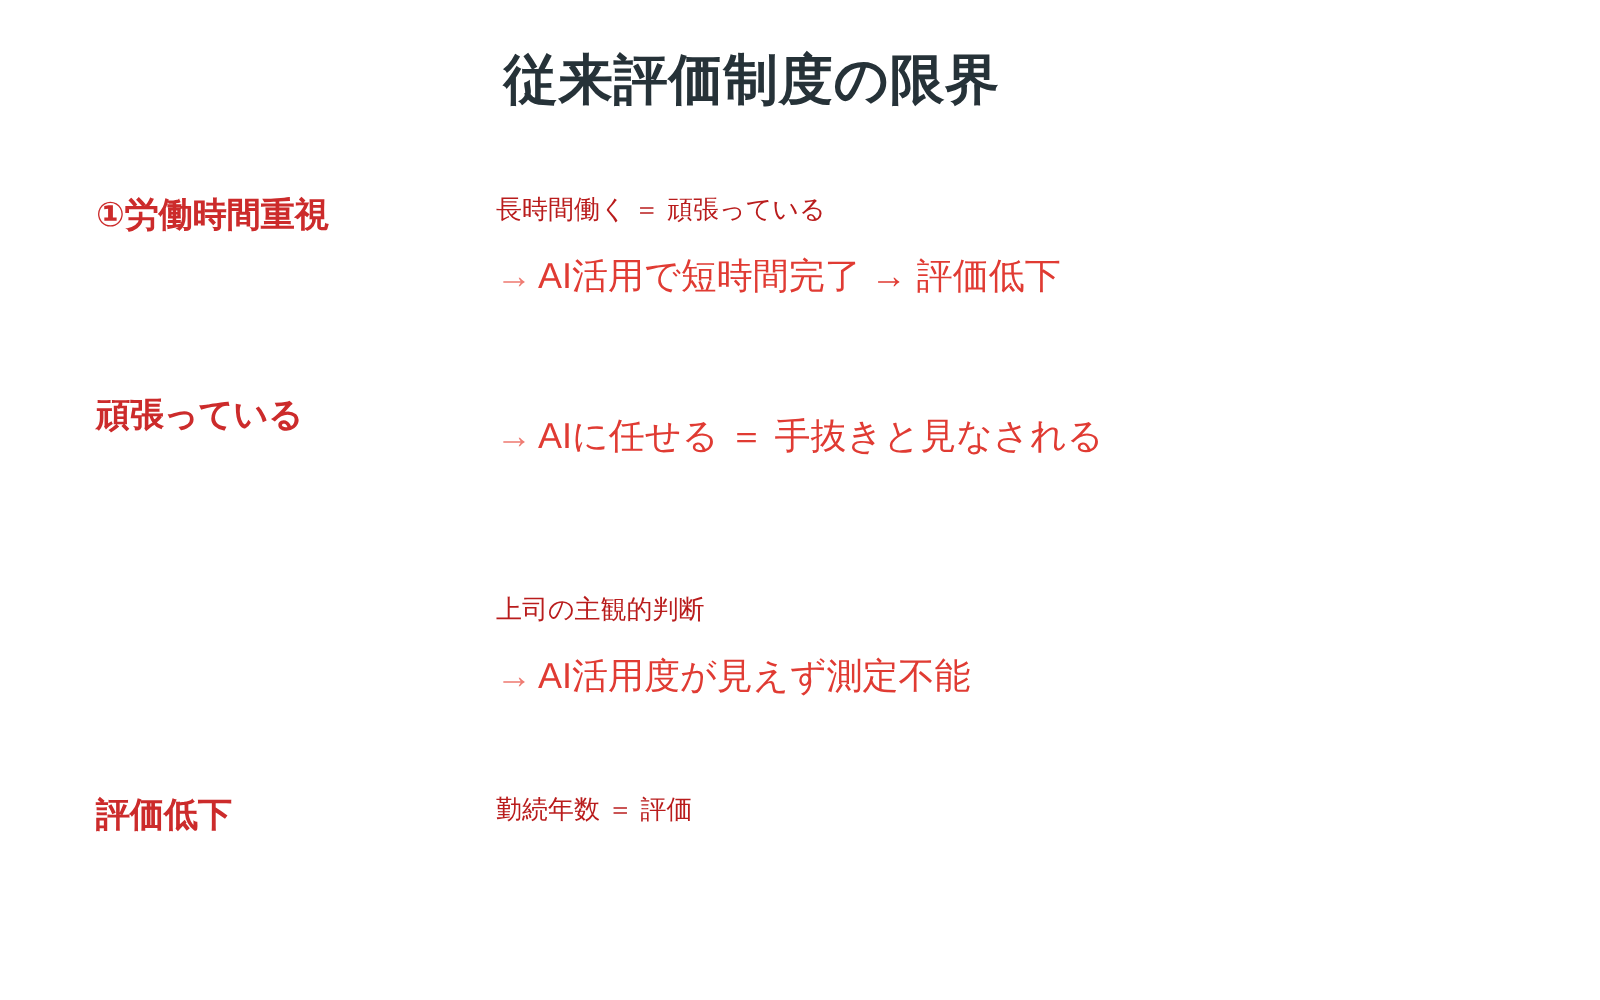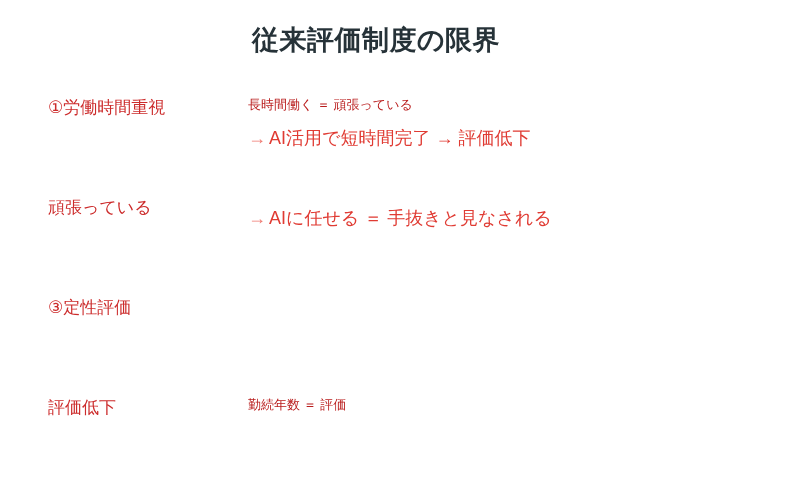--- a/index.html
+++ b/index.html
@@ -47,21 +47,21 @@
   .row {
     position: relative;
     height: 100px;
   }
 
   .row-label {
     position: absolute;
     left: 48px;
     top: 2px;
     font-size: 17px;
-    font-weight: normal;
+    font-weight: bold;
     color: #cc2b2b;
     white-space: nowrap;
     line-height: 1.25;
   }
 
   .row-detail {
     position: absolute;
     left: 248px;
     top: 0;
     width: 520px;
@@ -110,21 +110,26 @@
     <div class="row">
       <div class="row-label">頑張っている</div>
       <div class="row-detail">
         <div class="detail-result">
           <span class="arrow">→</span><span>AIに任せる ＝ 手抜きと見なされる</span>
         </div>
       </div>
     </div>
 
     <div class="row">
-      <div class="row-label">③定性評価</div>
+      <div class="row-detail">
+        <div class="detail-current">上司の主観的判断</div>
+        <div class="detail-result">
+          <span class="arrow">→</span><span>AI活用度が見えず測定不能</span>
+        </div>
+      </div>
     </div>
 
     <div class="row">
       <div class="row-label">評価低下</div>
       <div class="row-detail">
         <div class="detail-current">勤続年数 ＝ 評価</div>
       </div>
     </div>
 
   </div>

